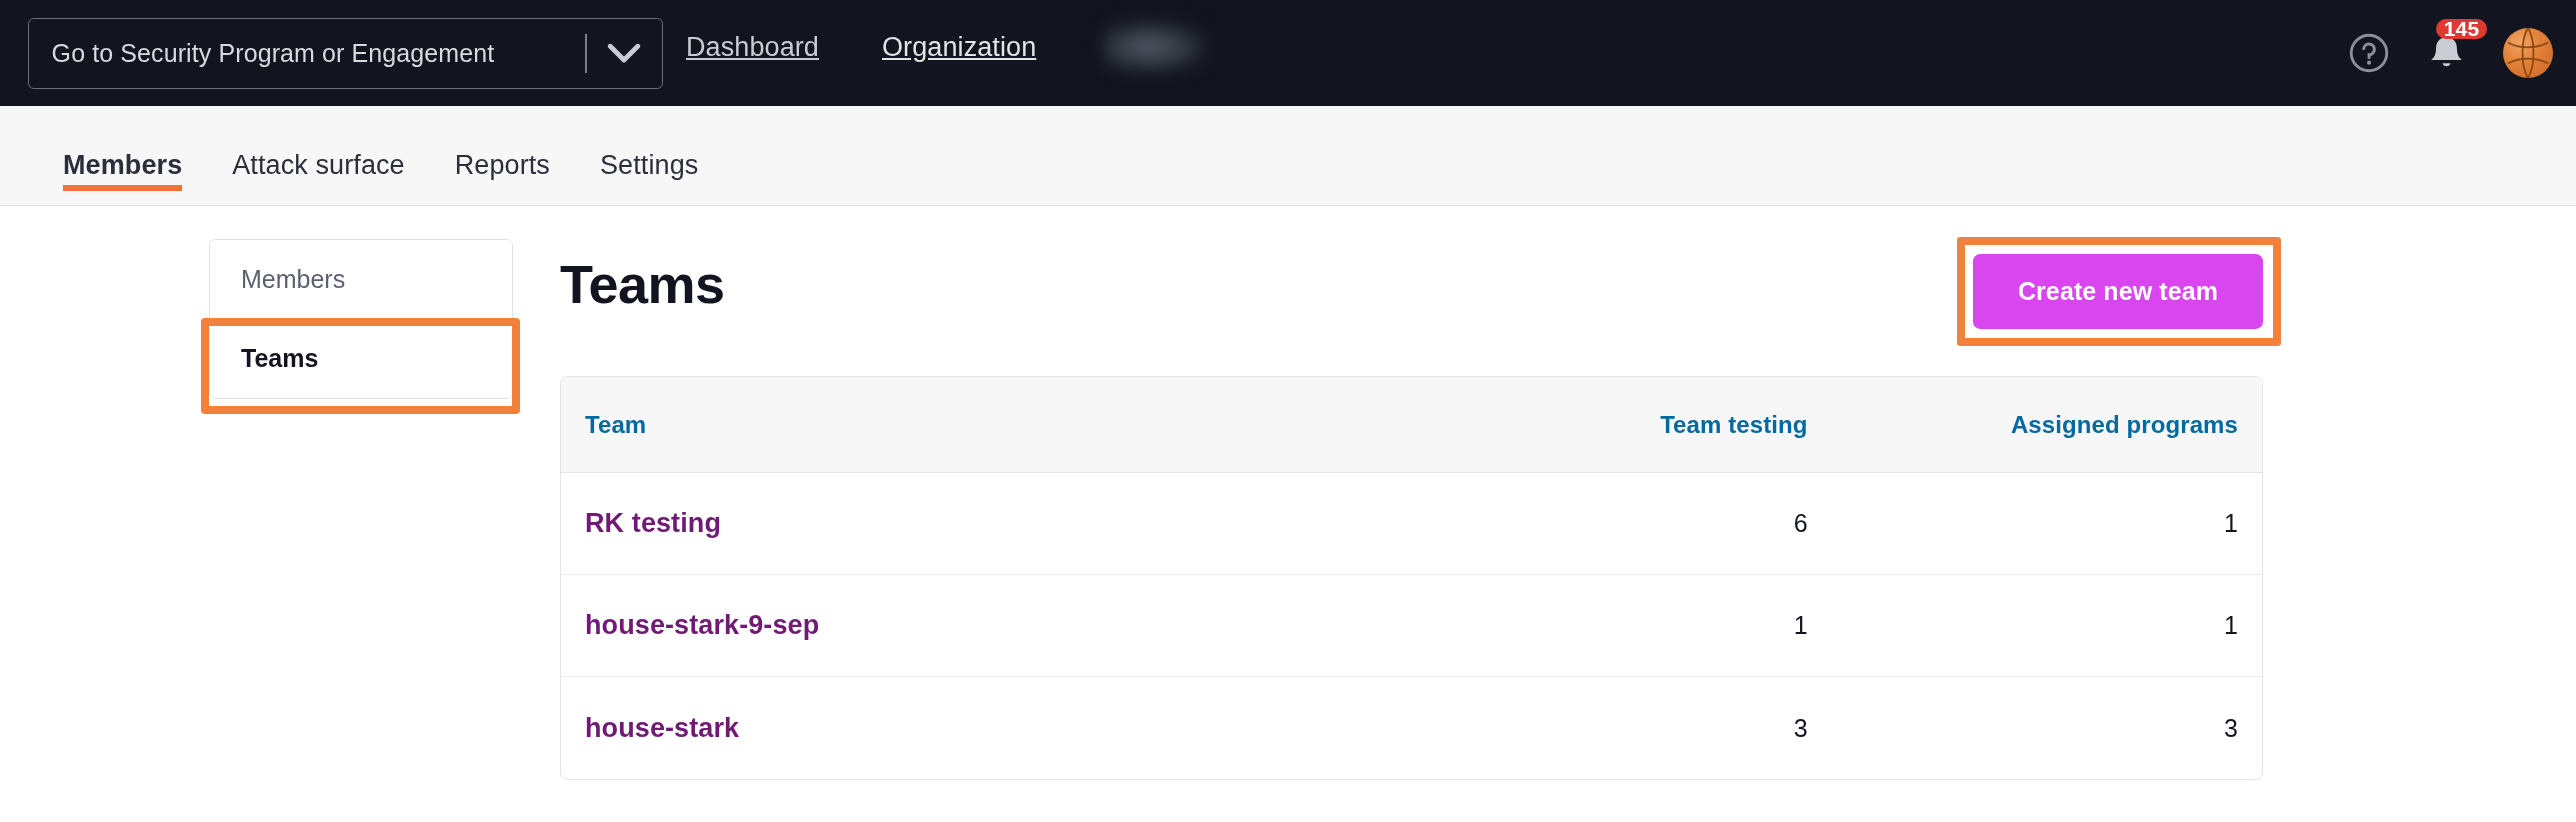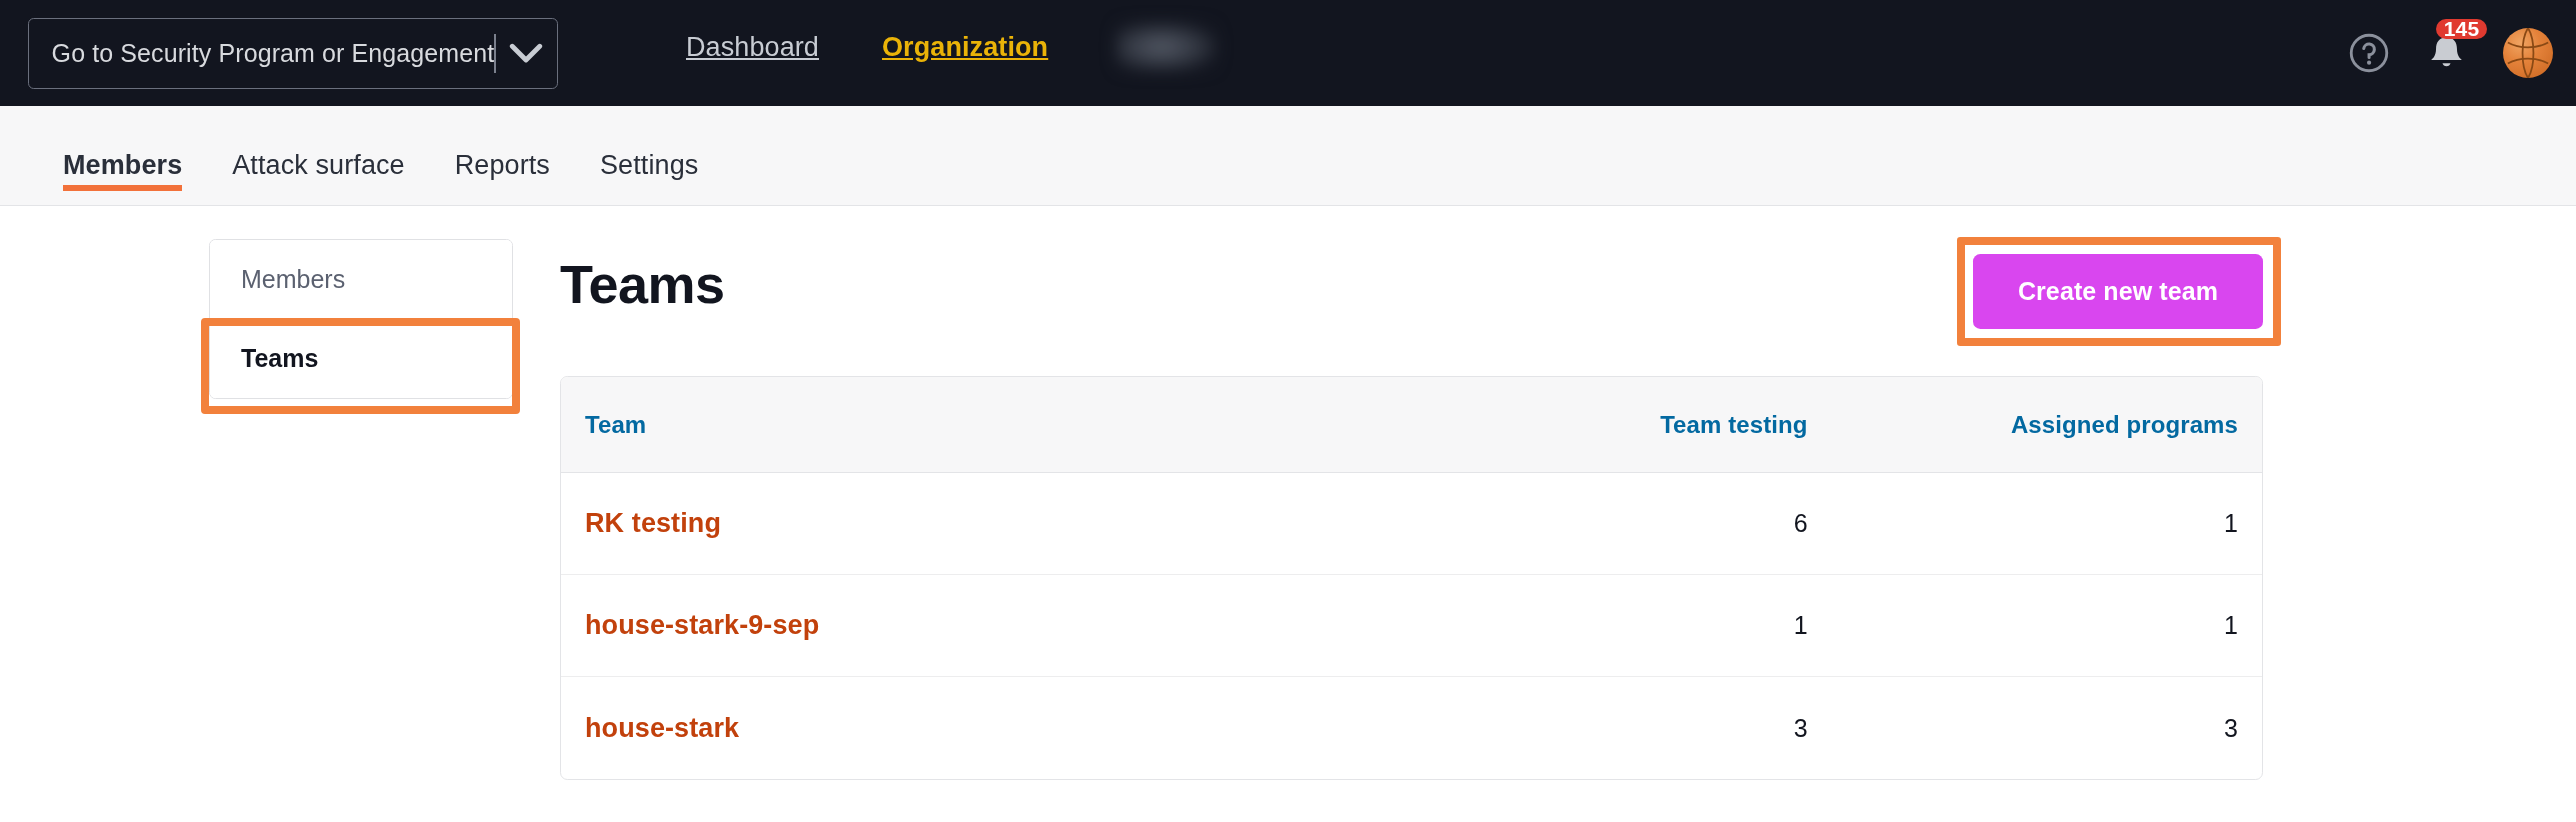--- a/index.html
+++ b/index.html
@@ -20,21 +20,21 @@
     height: 106px;
     background: #12151f;
     display: flex;
     align-items: center;
   }
 
   .program-select {
     position: absolute;
     left: 27.6px;
     top: 18px;
-    width: 530px;
+    width: 635px;
     height: 71px;
     border: 1.6px solid #6a6f7d;
     border-radius: 5.7px;
     background: #12151f;
     display: flex;
     align-items: center;
   }
   .program-select-label {
     flex: 1;
     padding-left: 23px;
@@ -66,22 +66,22 @@
     gap: 15px;
   }
   .topnav-item {
     font-size: 27px;
     color: #c8ccd3;
     padding: 0 24px 0 0;
     white-space: nowrap;
     letter-spacing: 0.1px;
   }
   .topnav-item.active {
-    font-weight: bold;
-    color: #eab308;
+    font-weight: normal;
+    color: #e5e5e5;
     padding-left: 24px;
   }
   .topnav-redacted {
     margin-left: 29px;
     width: 101px;
     height: 50px;
     border-radius: 4.9px;
     background: radial-gradient(ellipse at 45% 50%, rgba(90,96,108,0.92) 0%, rgba(60,65,76,0.75) 48%, rgba(23,26,36,0.25) 80%, rgba(18,21,31,0) 100%);
     filter: blur(7.3px);
   }
@@ -267,21 +267,21 @@
   .teams-table tbody td {
     height: 102px;
     font-size: 25px;
     color: #12151f;
     border-bottom: 1.6px solid #ededee;
     vertical-align: middle;
   }
   .teams-table tbody tr:last-child td { border-bottom: none; }
   .td-team { text-align: left; padding-left: 24px; }
   .td-team a {
-    color: #c2410c;
+    color: #701a75;
     font-weight: bold;
     text-decoration: none;
     font-size: 27px;
     letter-spacing: 0.1px;
   }
   .td-members { text-align: right; padding-right: 49px; }
   .td-programs { text-align: right; padding-right: 24px; }
 </style>
 </head>
 <body>

